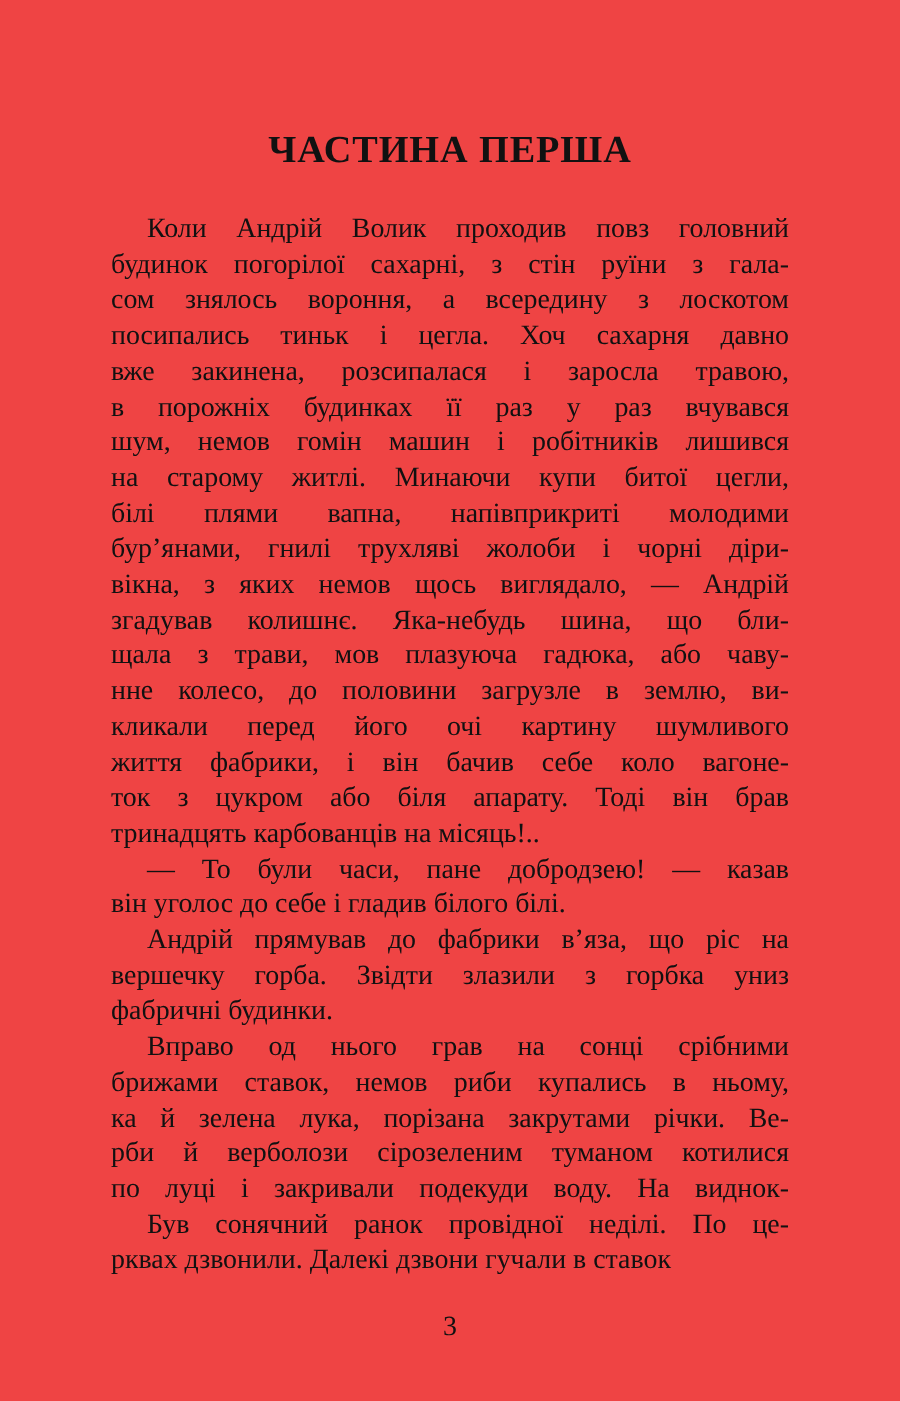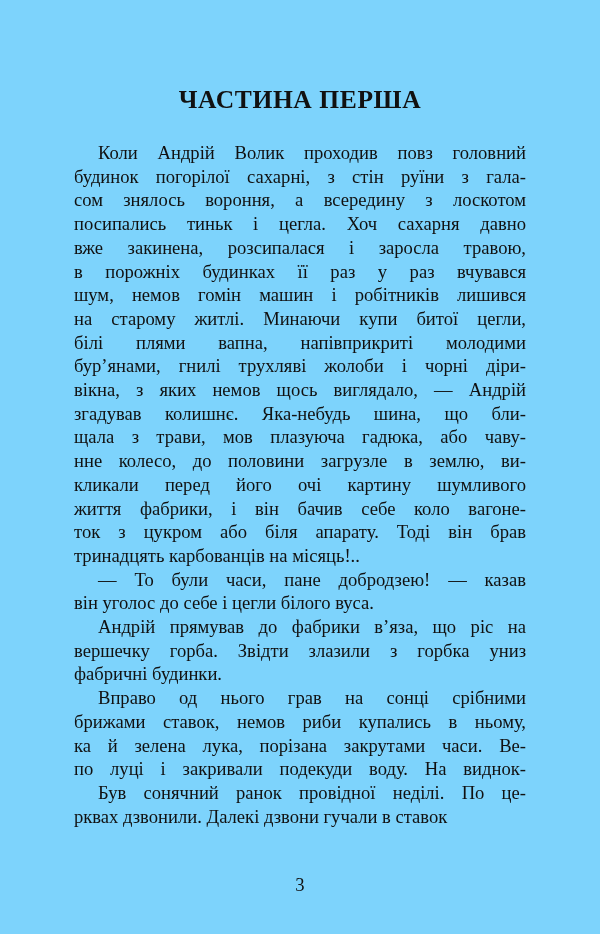--- a/index.html
+++ b/index.html
@@ -11,21 +11,21 @@
     width: 600px;
     height: 934px;
     position: relative;
     font-family: "Liberation Serif", "DejaVu Serif", serif;
     color: #000000;
     overflow: hidden;
   }
   .page {
     position: absolute;
     inset: 0;
-    background: #7dd3fc;
+    background: #ef4444;
   }
   .chapter-title {
     position: absolute;
     left: 0;
     right: 0;
     top: 70px;
     text-align: center;
     font-weight: bold;
     font-size: 25.5px;
     letter-spacing: 0.6px;
@@ -100,31 +100,32 @@
         <span class="ln">згадував колишнє. Яка-небудь шина, що бли-</span>
         <span class="ln">щала з трави, мов плазуюча гадюка, або чаву-</span>
         <span class="ln">нне колесо, до половини загрузле в землю, ви-</span>
         <span class="ln">кликали перед його очі картину шумливого</span>
         <span class="ln">життя фабрики, і він бачив себе коло вагоне-</span>
         <span class="ln">ток з цукром або біля апарату. Тоді він брав</span>
         <span class="ln last">тринадцять карбованців на місяць!..</span>
       </p>
       <p class="para">
         <span class="ln first">— То були часи, пане добродзею! — казав</span>
-        <span class="ln last">він уголос до себе і цегли білого вуса.</span>
+        <span class="ln last">він уголос до себе і гладив білого білі.</span>
       </p>
       <p class="para">
         <span class="ln first">Андрій прямував до фабрики в’яза, що ріс на</span>
         <span class="ln">вершечку горба. Звідти злазили з горбка униз</span>
         <span class="ln last">фабричні будинки.</span>
       </p>
       <p class="para">
         <span class="ln first">Вправо од нього грав на сонці срібними</span>
         <span class="ln">брижами ставок, немов риби купались в ньому,</span>
-        <span class="ln">ка й зелена лука, порізана закрутами часи. Ве-</span>
+        <span class="ln">ка й зелена лука, порізана закрутами річки. Ве-</span>
+        <span class="ln">рби й верболози сірозеленим туманом котилися</span>
         <span class="ln">по луці і закривали подекуди воду. На виднок-</span>
       </p>
       <p class="para">
         <span class="ln first">Був сонячний ранок провідної неділі. По це-</span>
         <span class="ln last">рквах дзвонили. Далекі дзвони гучали в ставок</span>
       </p>
     </div>
 
   <div class="page-number">3</div>
 

